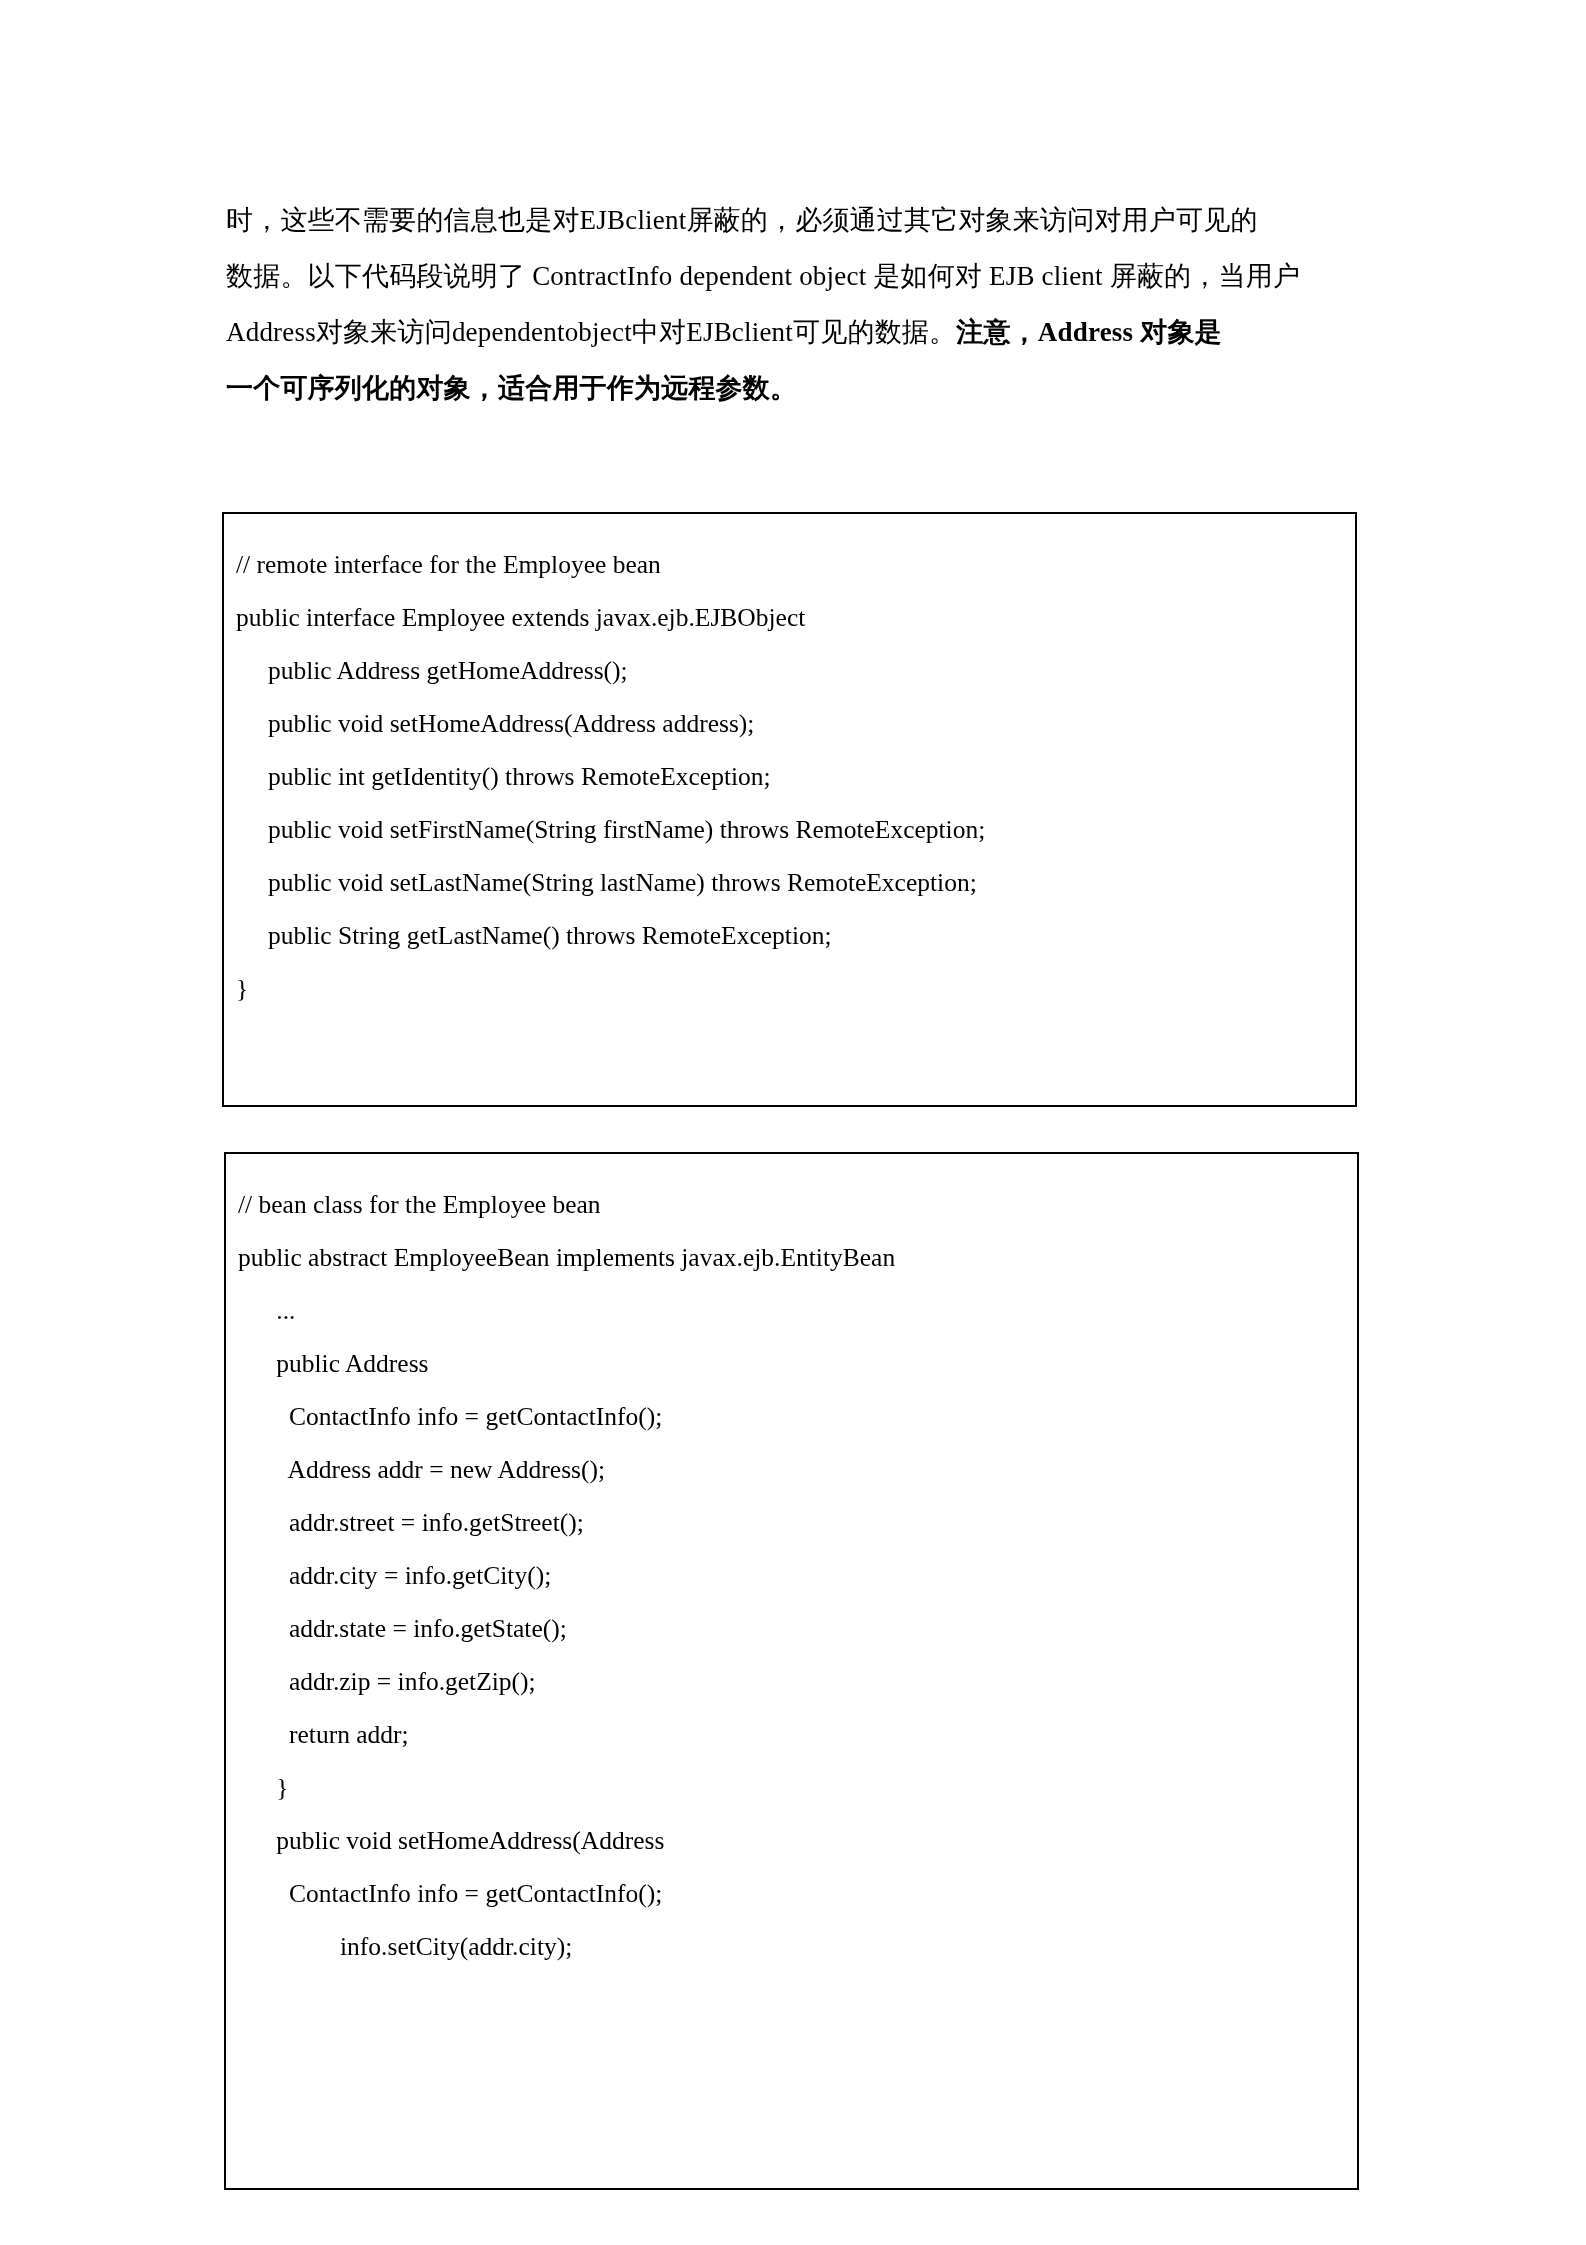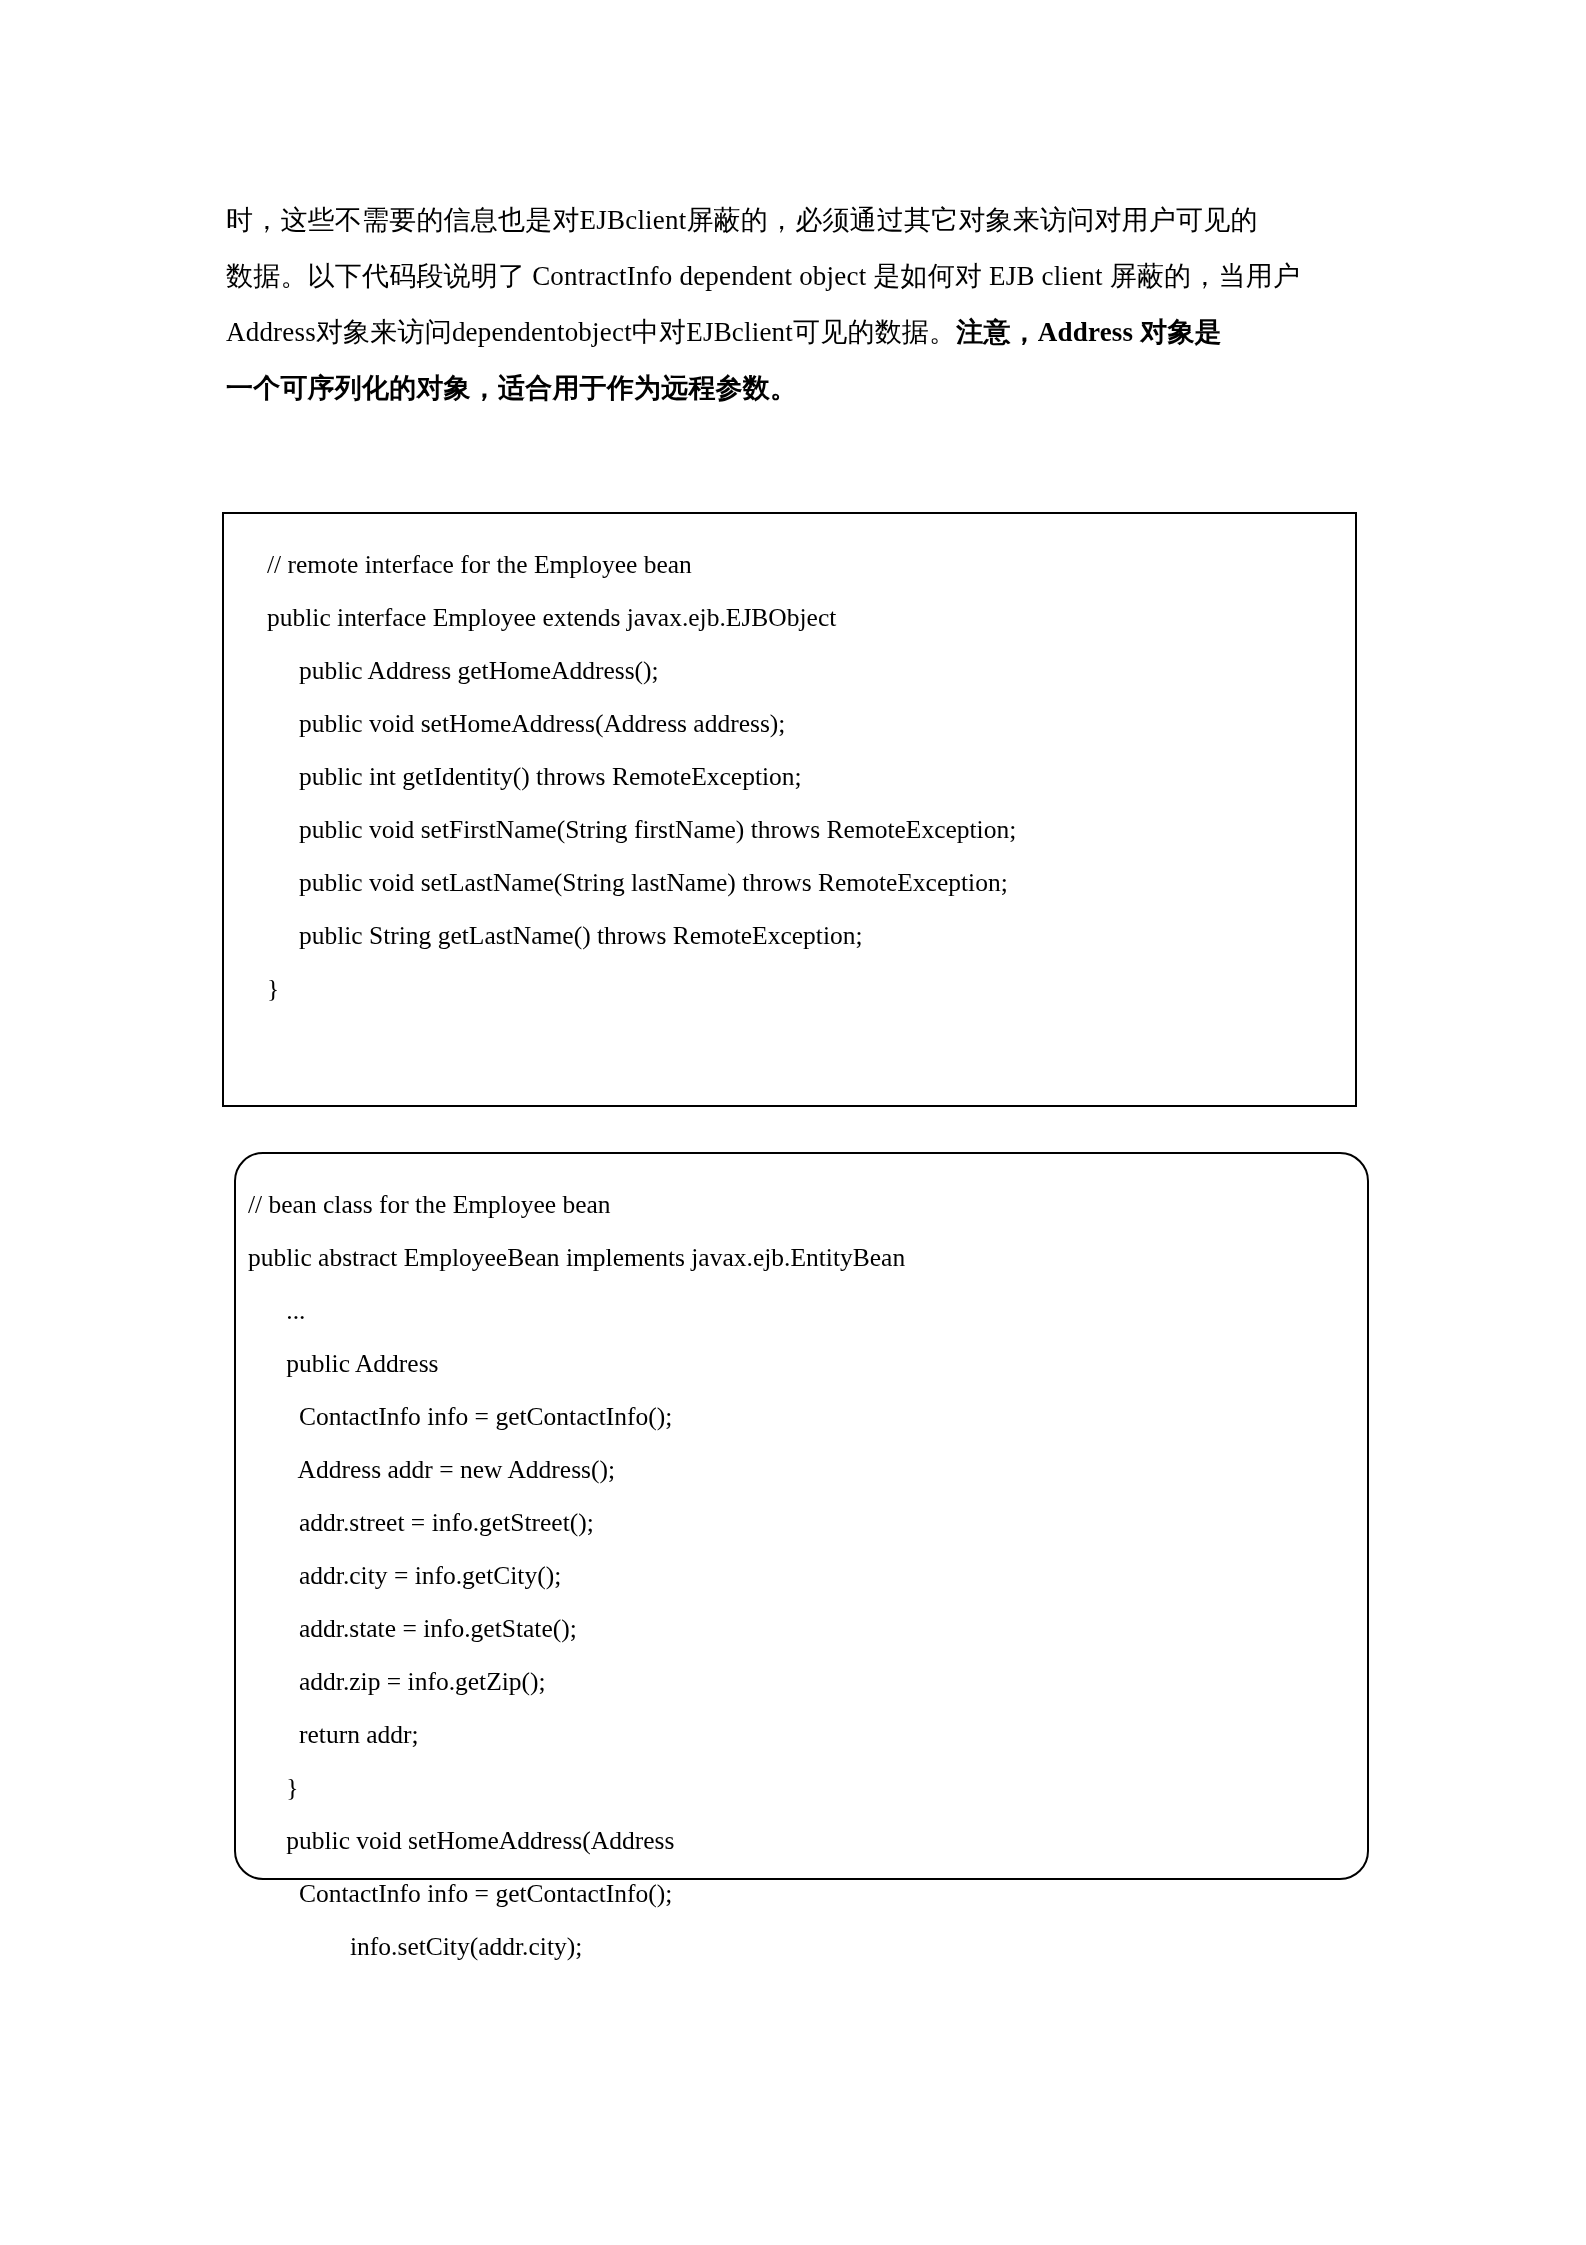--- a/index.html
+++ b/index.html
@@ -55,28 +55,26 @@
     position: absolute;
     border: 2px solid #000000;
     background: #ffffff;
     box-sizing: border-box;
   }
   #code-box-1 {
     left: 222px;
     top: 512px;
     width: 1135px;
     height: 595px;
-    padding-left: 31px;
   }
   #code-box-2 {
-    left: 234px;
+    left: 224px;
     top: 1152px;
     width: 1135px;
-    height: 728px;
-    border-radius: 29px;
+    height: 1038px;
   }
   .code-inner {
     padding: 24px 0 0 0;
   }
   .code-line {
     font-size: 25.5px;
     line-height: 53px;
     white-space: pre;
     color: #000000;
     padding-left: 12px;

